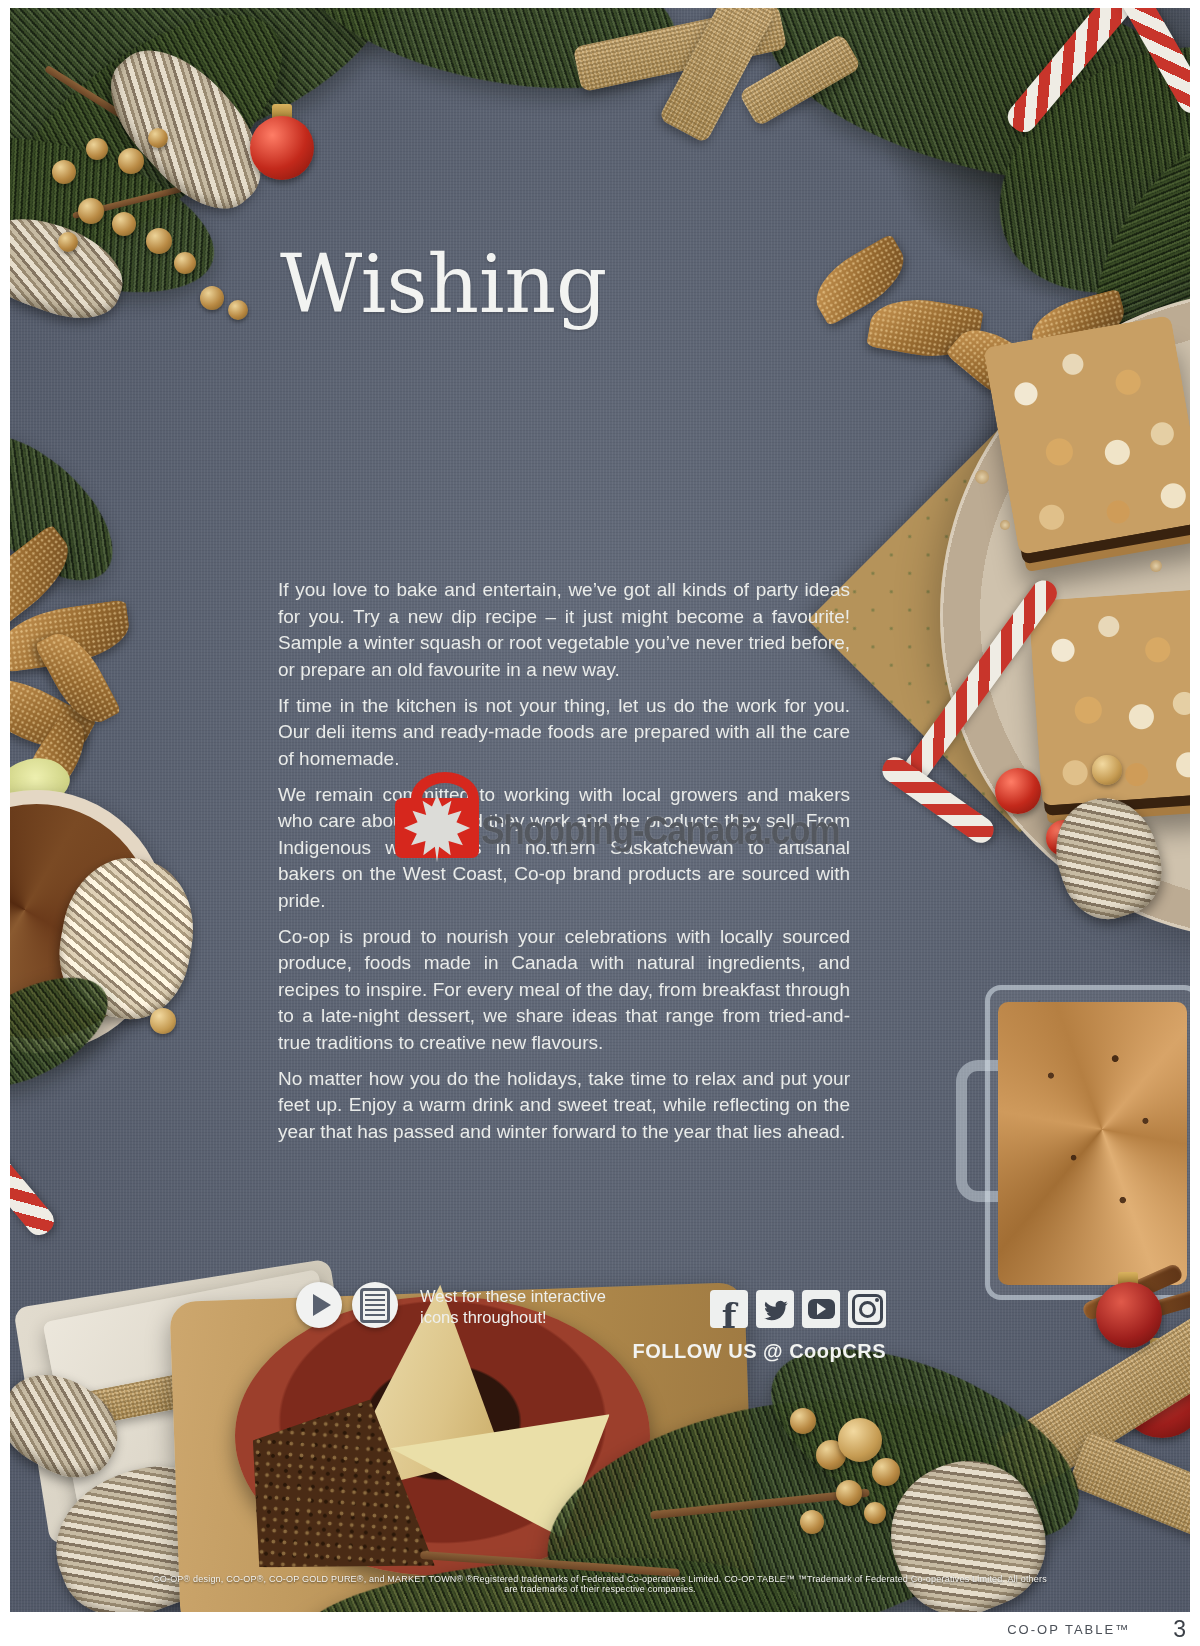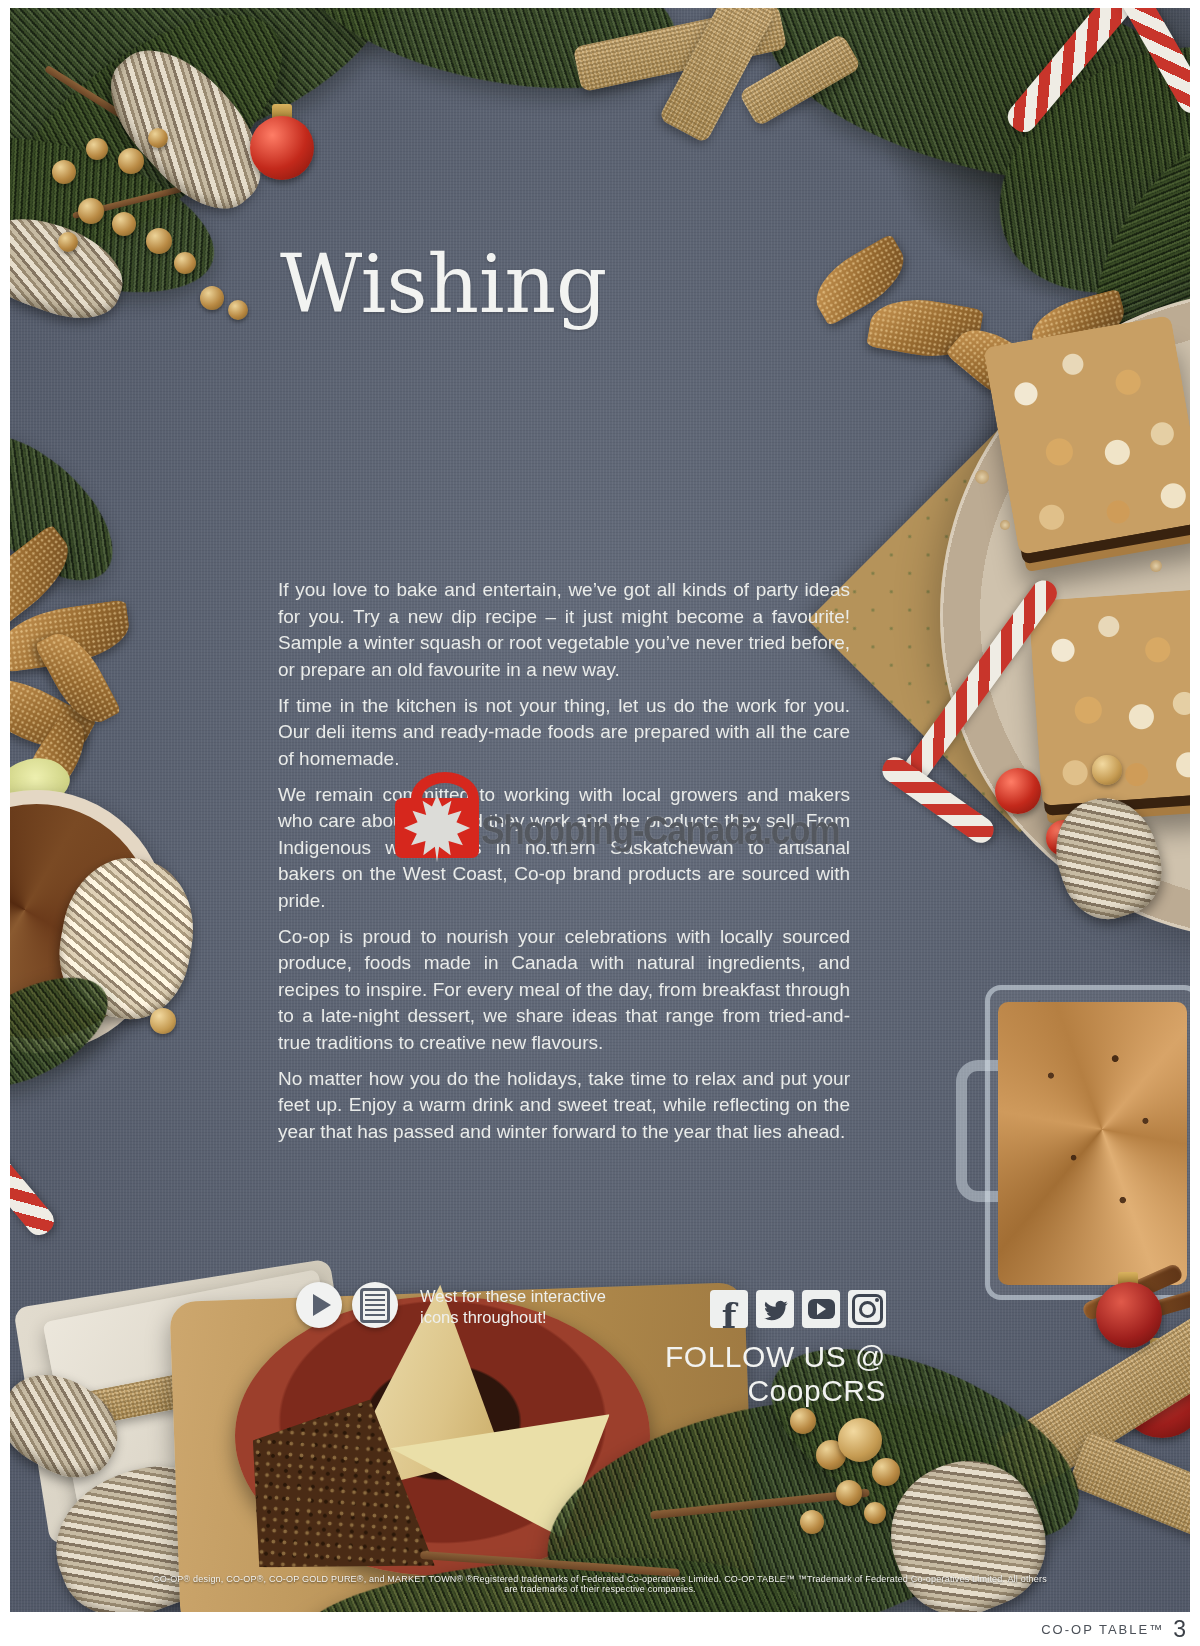--- a/index.html
+++ b/index.html
@@ -130,24 +130,24 @@
   
   .sq{position:absolute;width:38px;height:38px;border-radius:4px;background:#eef0ef;
      display:flex;align-items:center;justify-content:center;overflow:hidden;}
   .fbg{font-family:"DejaVu Serif",serif;font-weight:bold;font-size:34px;color:#3d4450;margin-top:14px;}
   .yt{width:27px;height:20px;background:#3d4450;border-radius:6px;display:flex;align-items:center;justify-content:center;}
   .yt::before{content:"";border-left:9px solid #eef0ef;border-top:6px solid transparent;border-bottom:6px solid transparent;}
   .ig{width:25px;height:25px;border:3px solid #3d4450;border-radius:7px;position:relative;}
   .ig::before{content:"";position:absolute;inset:4px;border:3px solid #3d4450;border-radius:50%;}
   .ig::after{content:"";position:absolute;top:1px;right:1px;width:4px;height:4px;background:#3d4450;border-radius:50%;}
   .follow{position:absolute;left:540px;top:1340px;width:346px;text-align:right;color:#f2f3f1;
-     font-size:30px;font-weight:normal;letter-spacing:.5px;}
+     font-size:20px;font-weight:bold;letter-spacing:.5px;}
   
   .page-footer{position:absolute;left:0;top:1612px;width:1200px;height:34px;background:#fff;
-     display:flex;align-items:center;justify-content:flex-end;padding-right:14px;box-sizing:border-box;}
+     display:flex;align-items:center;justify-content:flex-end;padding-right:14px;box-sizing:border-box;gap:34px;}
   .brand{font-size:13px;color:#4b5058;letter-spacing:2px;}
   .pageno{font-size:23px;color:#3c4148;margin-left:9px;}
 </style>
 </head>
 <body>
 
 <div class="page">
  <div class="photo">
   <div class="inner">
    <div class="fabric"></div>

